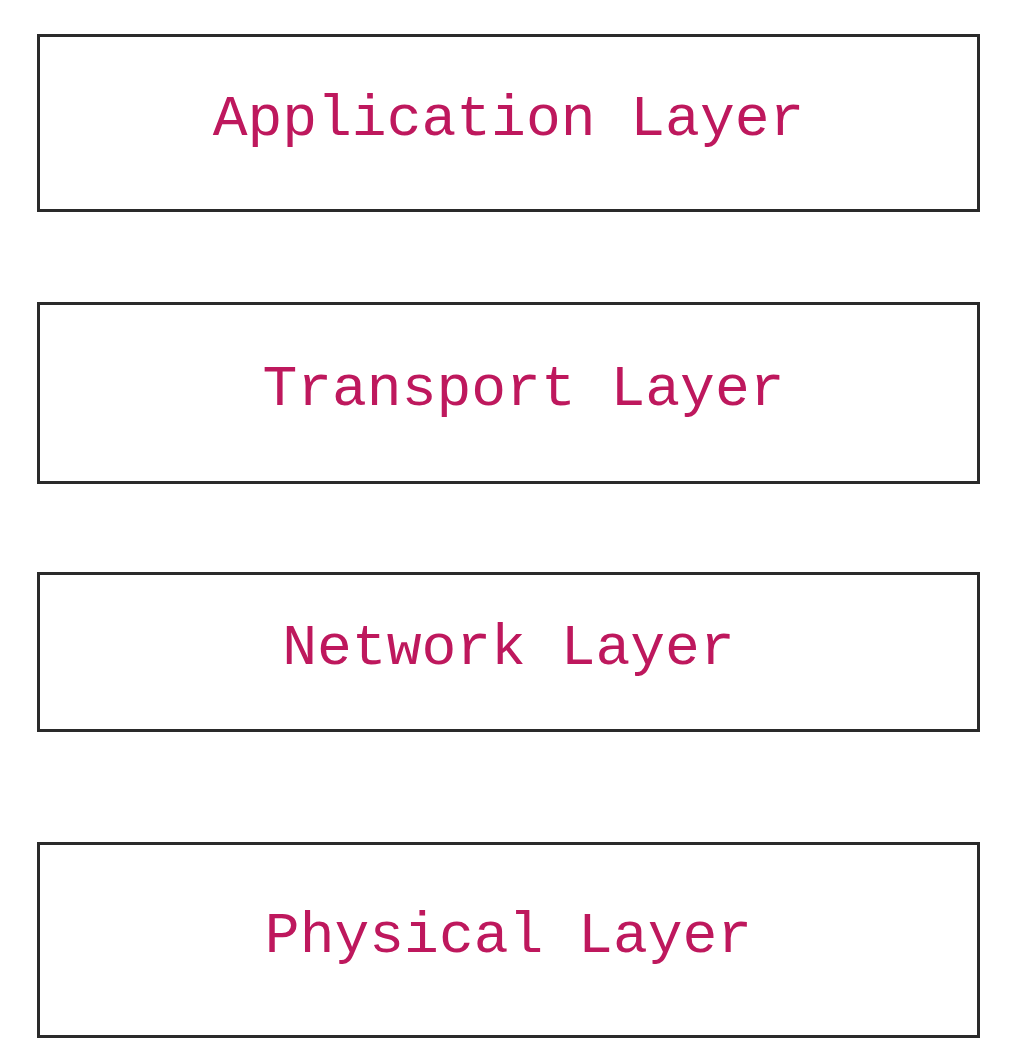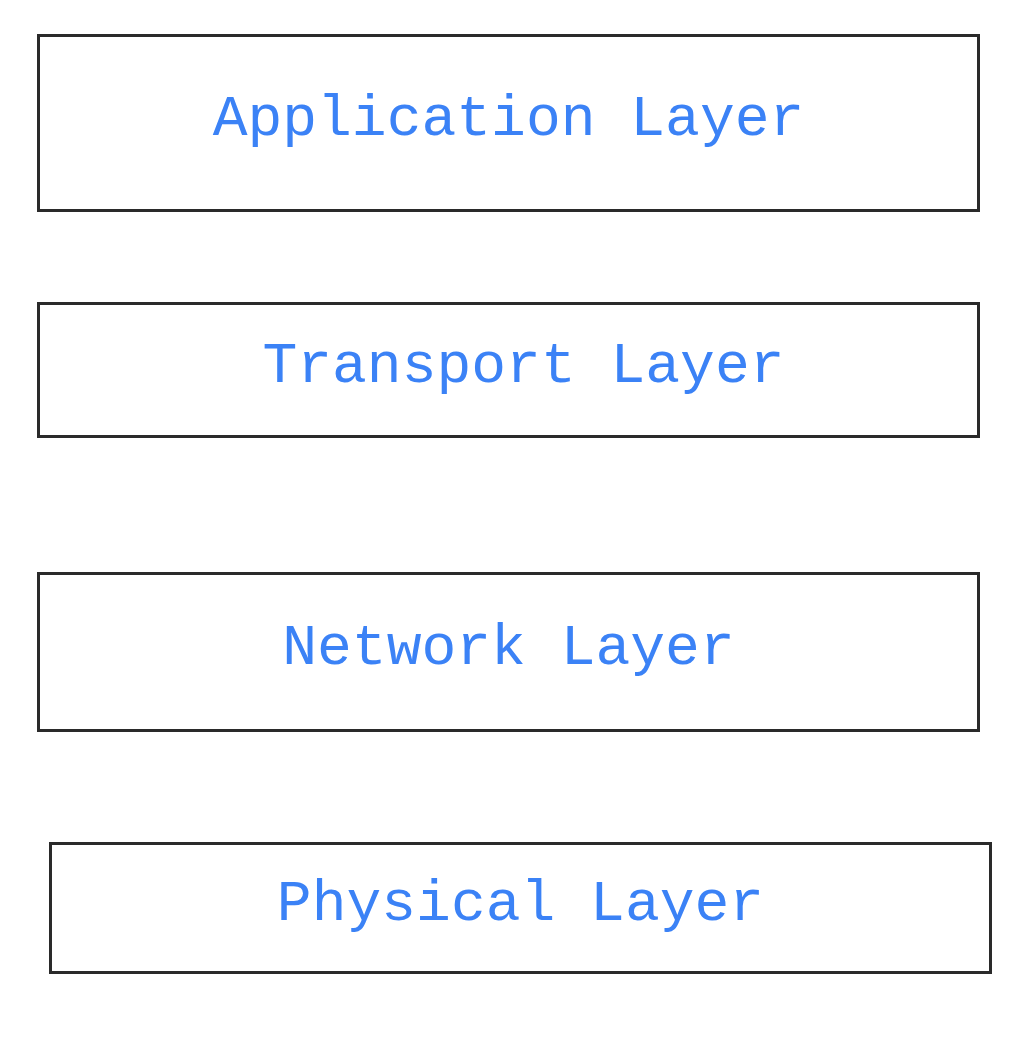--- a/index.html
+++ b/index.html
@@ -33,30 +33,30 @@
     box-sizing: border-box;
     background: #ffffff;
     border: 3px solid #2a2a2a;
     display: flex;
     align-items: center;
     justify-content: center;
   }
 
   
   .layer-box.pos-0 { top: 34px;  height: 178px; }
-  .layer-box.pos-1 { top: 302px; height: 136px; padding-left: 30px; }
+  .layer-box.pos-1 { top: 302px; height: 182px; padding-left: 30px; }
   .layer-box.pos-2 { top: 572px; height: 160px; }
-  .layer-box.pos-3 { top: 842px; height: 132px; margin-left: 12px; }
+  .layer-box.pos-3 { top: 842px; height: 196px; }
 
   .layer-label {
     font-family: "Liberation Mono", "DejaVu Sans Mono", monospace;
     font-size: 58px;
     line-height: 1;
     font-weight: 400;
-    color: #3b82f6;
+    color: #be185d;
     letter-spacing: 0px;
     white-space: pre;
     text-align: center;
     
     transform: translateY(-3px);
   }
 </style>
 </head>
 <body>
 

